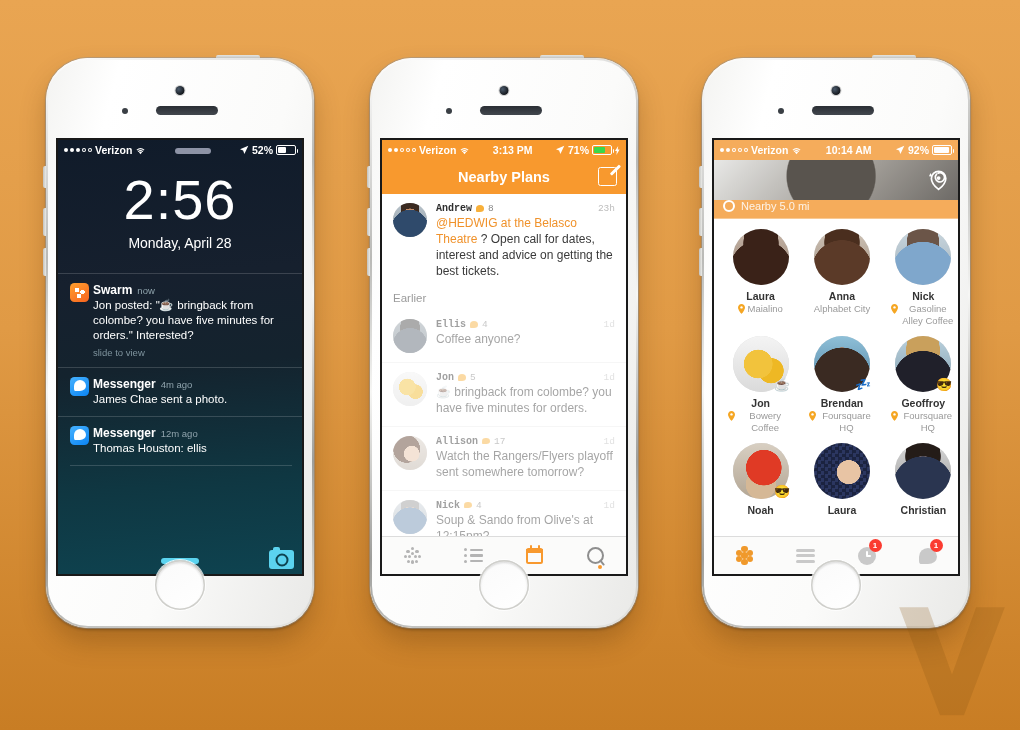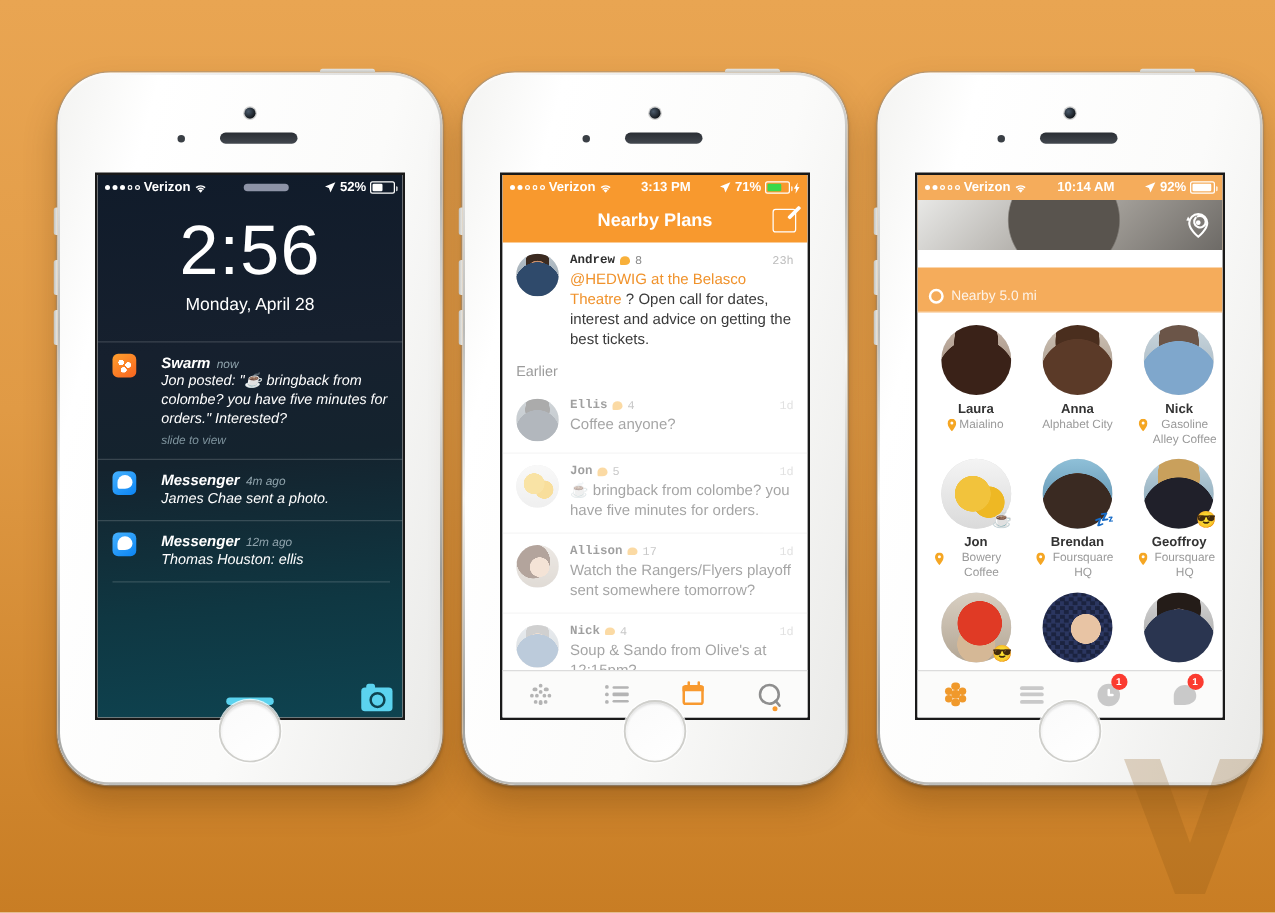--- a/index.html
+++ b/index.html
@@ -7,21 +7,21 @@
   body {
     font-family: "Liberation Sans", sans-serif;
     background: linear-gradient(to bottom, #e9a552 0%, #e09a45 45%, #c87d24 100%);
     position: relative; overflow: hidden;
   }
 
   
   .watermark { position:absolute; right:8px; bottom:10px; width:120px; height:120px; opacity:.42; }
 
   
-  .phone { position:absolute; width:308px; height:570px; border-radius:42px;
+  .phone { position:absolute; width:268px; height:570px; border-radius:42px;
     background: linear-gradient(105deg,#f3f3f1 0%,#ffffff 18%,#fbfbfa 60%,#e9e9e7 100%);
     box-shadow: 0 0 0 1px rgba(150,150,150,.55),
                 0 2px 3px rgba(0,0,0,.25),
                 0 14px 26px rgba(90,50,10,.30);
   }
   .phone:before { 
     content:""; position:absolute; inset:0; border-radius:42px;
     border:2px solid transparent;
     background: linear-gradient(160deg,#ffffff,#b9b9b6 30%,#f6f6f4 50%,#9e9e9b 75%,#e7e7e4) border-box;
     -webkit-mask: linear-gradient(#000 0 0) padding-box, linear-gradient(#000 0 0);
@@ -80,21 +80,21 @@
           background: linear-gradient(175deg,#101b2a 0%,#16202e 32%,#14232e 52%,#0f3742 78%,#0e4350 100%); }
   .lock .statusbar { color:#fff; }
   .lock .sb-center .pill { display:inline-block; width:36px; height:6px; border-radius:3px;
                            background:#8d93a6; vertical-align:middle; }
   .clock { text-align:center; margin-top:12px; }
   .clock .time { font-size:56px; font-weight:200; letter-spacing:1px; line-height:1;
                  font-family:"Liberation Sans", sans-serif; }
   .clock .date { font-size:14px; font-weight:400; margin-top:7px; }
   .notifs { margin-top:22px; }
   .notif { padding:9px 10px 9px 12px; border-top:1px solid rgba(255,255,255,.16);
-           display:flex; gap:20px;font-style:italic; }
+           display:flex; gap:4px; }
   .nicon { width:19px; height:19px; border-radius:4.5px; flex:0 0 19px; position:relative;
            overflow:hidden; }
   .nicon.swarm { background: linear-gradient(145deg,#ffa02e,#f7631f); }
   .nicon.swarm:after{ content:""; position:absolute; left:4px; top:4px; width:11px; height:11px;
       background:
         radial-gradient(circle at 3px 3px,#fff 2.2px, transparent 2.4px),
         radial-gradient(circle at 8.5px 5px,#fff 2.2px, transparent 2.4px),
         radial-gradient(circle at 5px 9px,#fff 2.2px, transparent 2.4px); }
   .nicon.msg { background: linear-gradient(145deg,#46b2ff,#0b84f3); }
   .nicon.msg:after{ content:""; position:absolute; left:3.5px; top:3.5px; width:12px; height:11px;
@@ -186,22 +186,22 @@
   
   .app3 { height:100%; background:#fff; display:flex; flex-direction:column; }
   .app3 .statusbar { background:#f5ac5b; color:#fff; }
   .navbar3 { background:#f5ac5b; color:#fff; height:40px; display:flex; align-items:center;
              padding:0 9px; gap:8px; position:relative; }
   .nav-av { width:29px; height:29px; border-radius:50%; flex:0 0 29px; overflow:hidden;
             background:#cfcfcf; }
   .nav-title { font-size:13.5px; }
   .nav-title b { font-weight:bold; }
   .histpin { position:absolute; right:10px; top:9px; width:22px; height:22px; }
-  .nearbybar { background:#f5ac5b; padding:17px 9px 6px; display:flex; align-items:center; gap:6px;
-               border-bottom:1px solid rgba(255,255,255,.35);margin-top:14px; }
+  .nearbybar { background:#f5ac5b; padding:0 9px 6px; display:flex; align-items:center; gap:6px;
+               border-bottom:1px solid rgba(255,255,255,.35); }
   .nb-ring { width:12px; height:12px; border-radius:50%; border:2.4px solid #fff; }
   .nb-txt { font-size:11px; color:#fff; font-weight:bold; }
   .nb-txt span { font-weight:normal; opacity:.85; }
   .grid { flex:1; overflow:hidden; padding:7px 0 0; }
   .grow { display:flex; }
   .cell { flex:1; display:flex; flex-direction:column; align-items:center; padding:3px 2px 7px;margin-left:12px; }
   .cav { width:56px; height:56px; border-radius:50%; position:relative; overflow:visible;
          background:#dcdcdc; }
   .cav .ph { position:absolute; inset:0; border-radius:50%; overflow:hidden; }
   .emoji { position:absolute; right:-3px; bottom:-2px; width:19px; height:19px; border-radius:50%;

